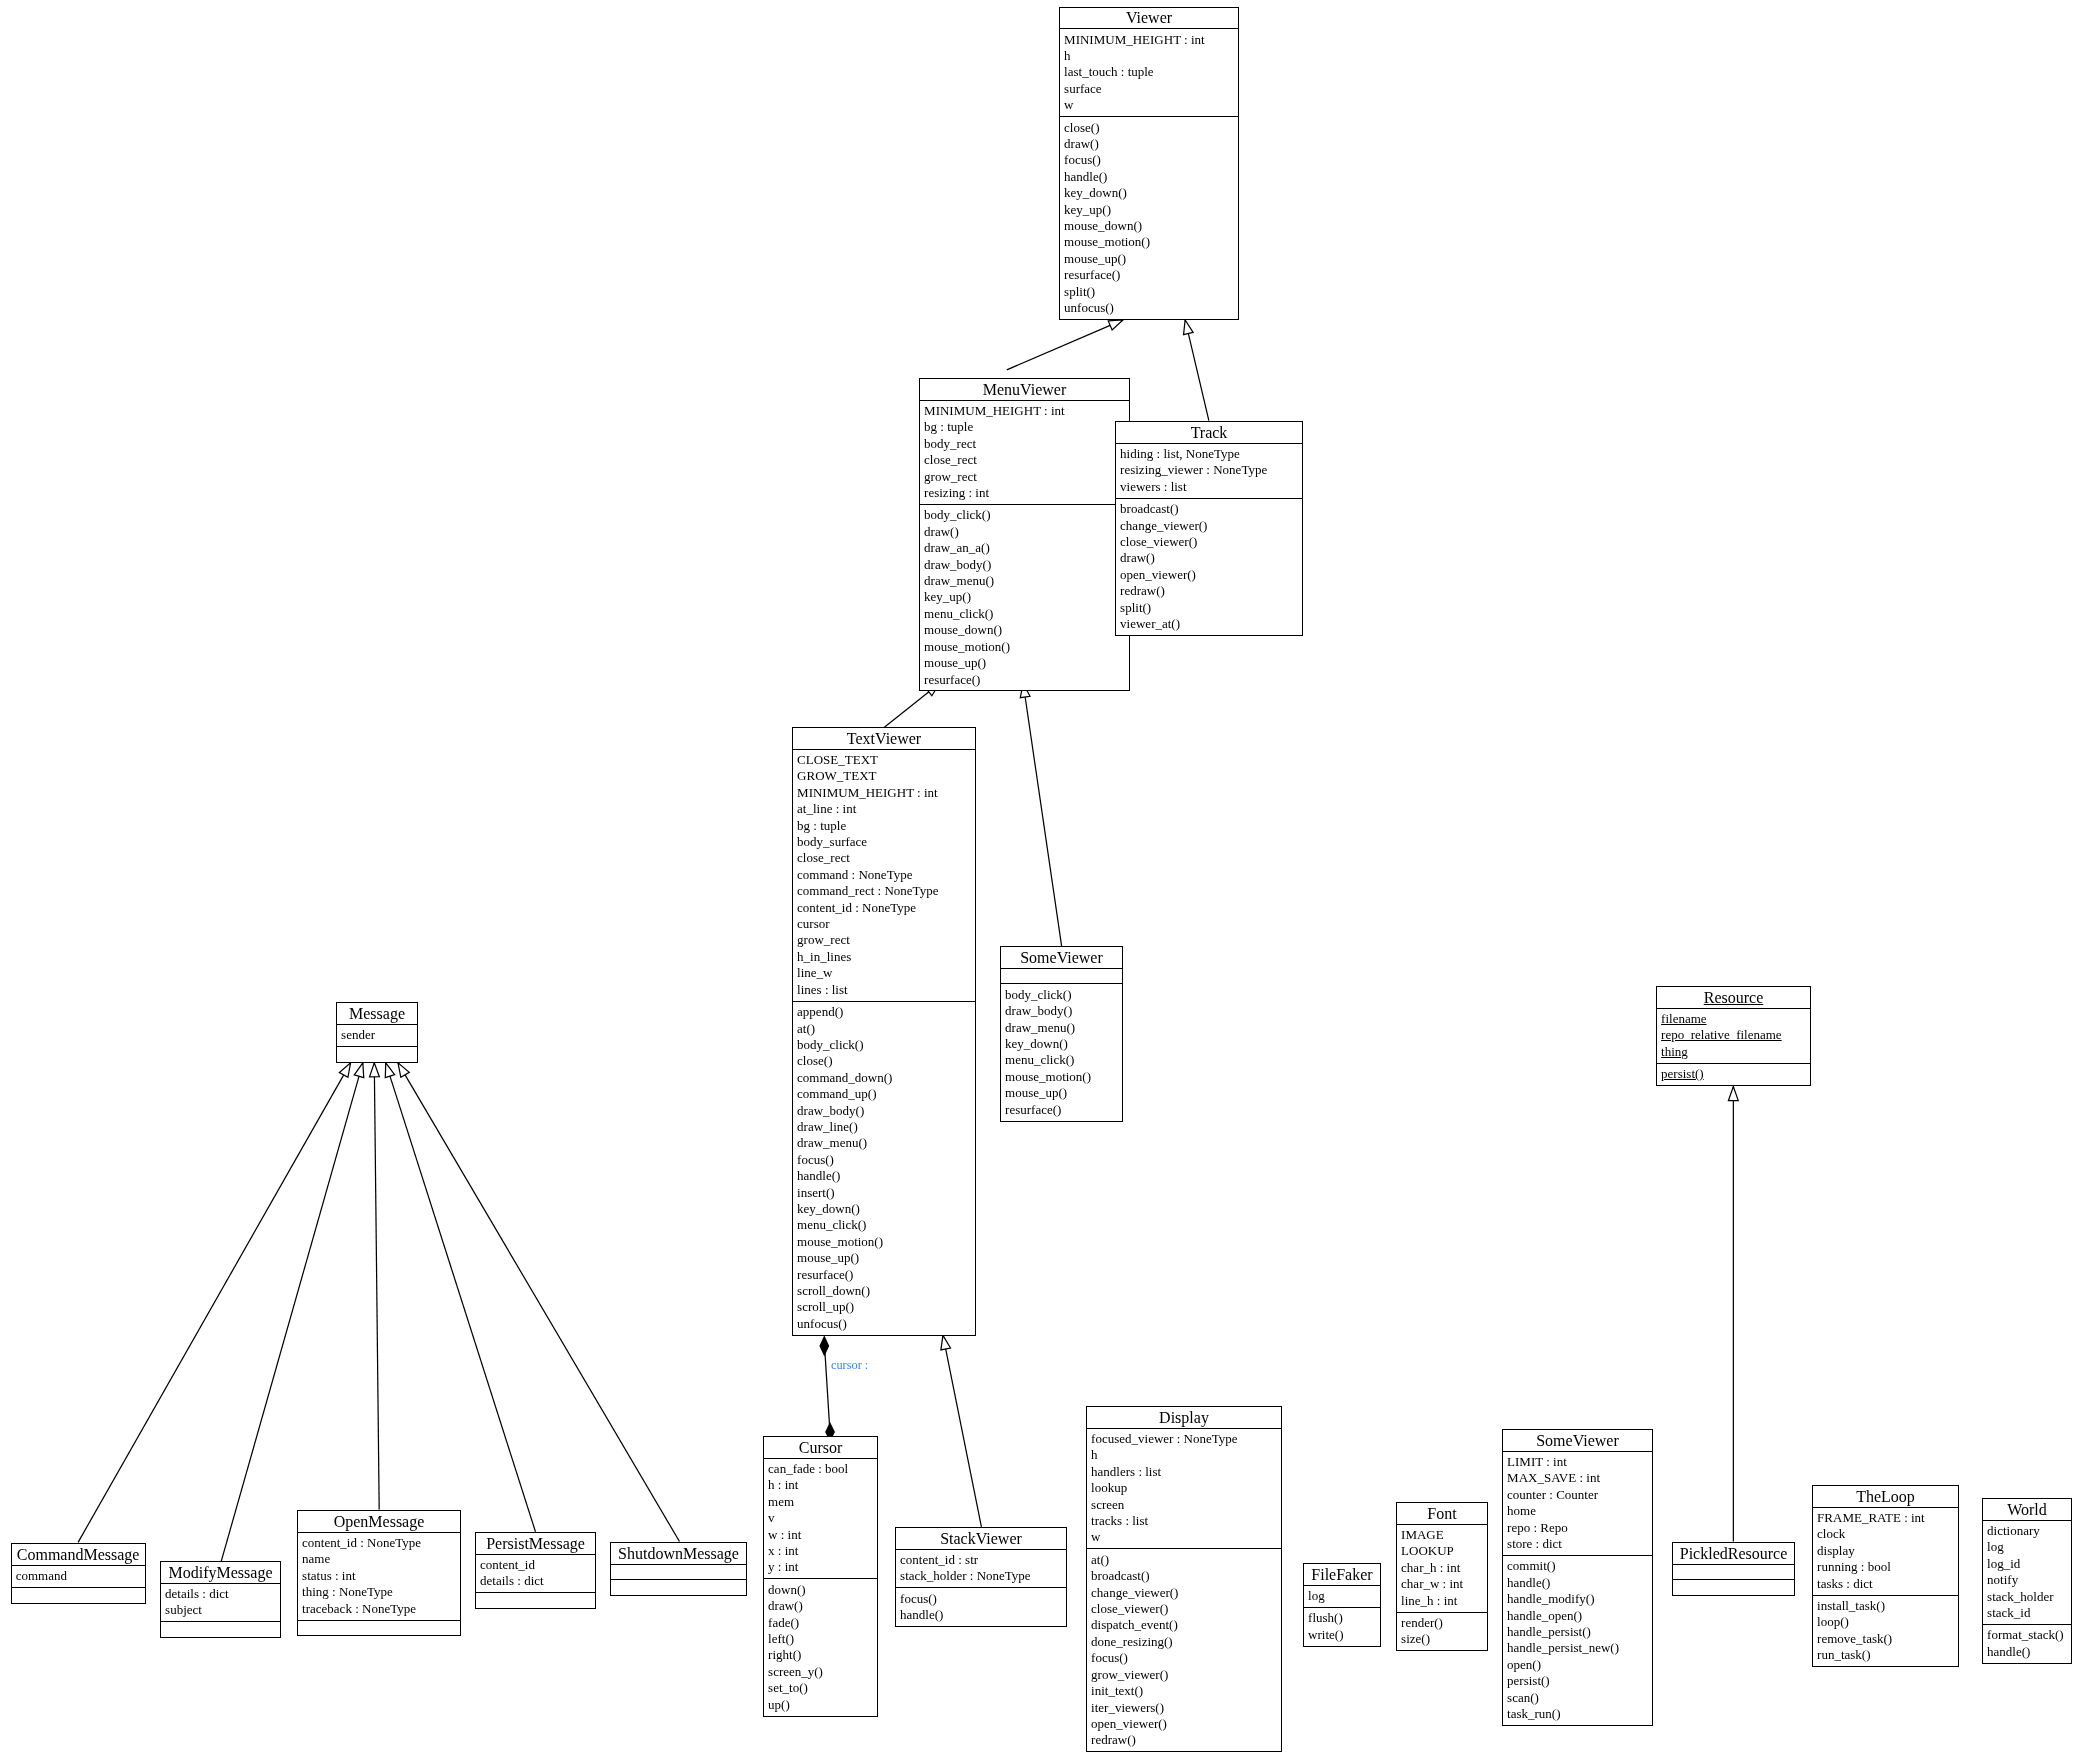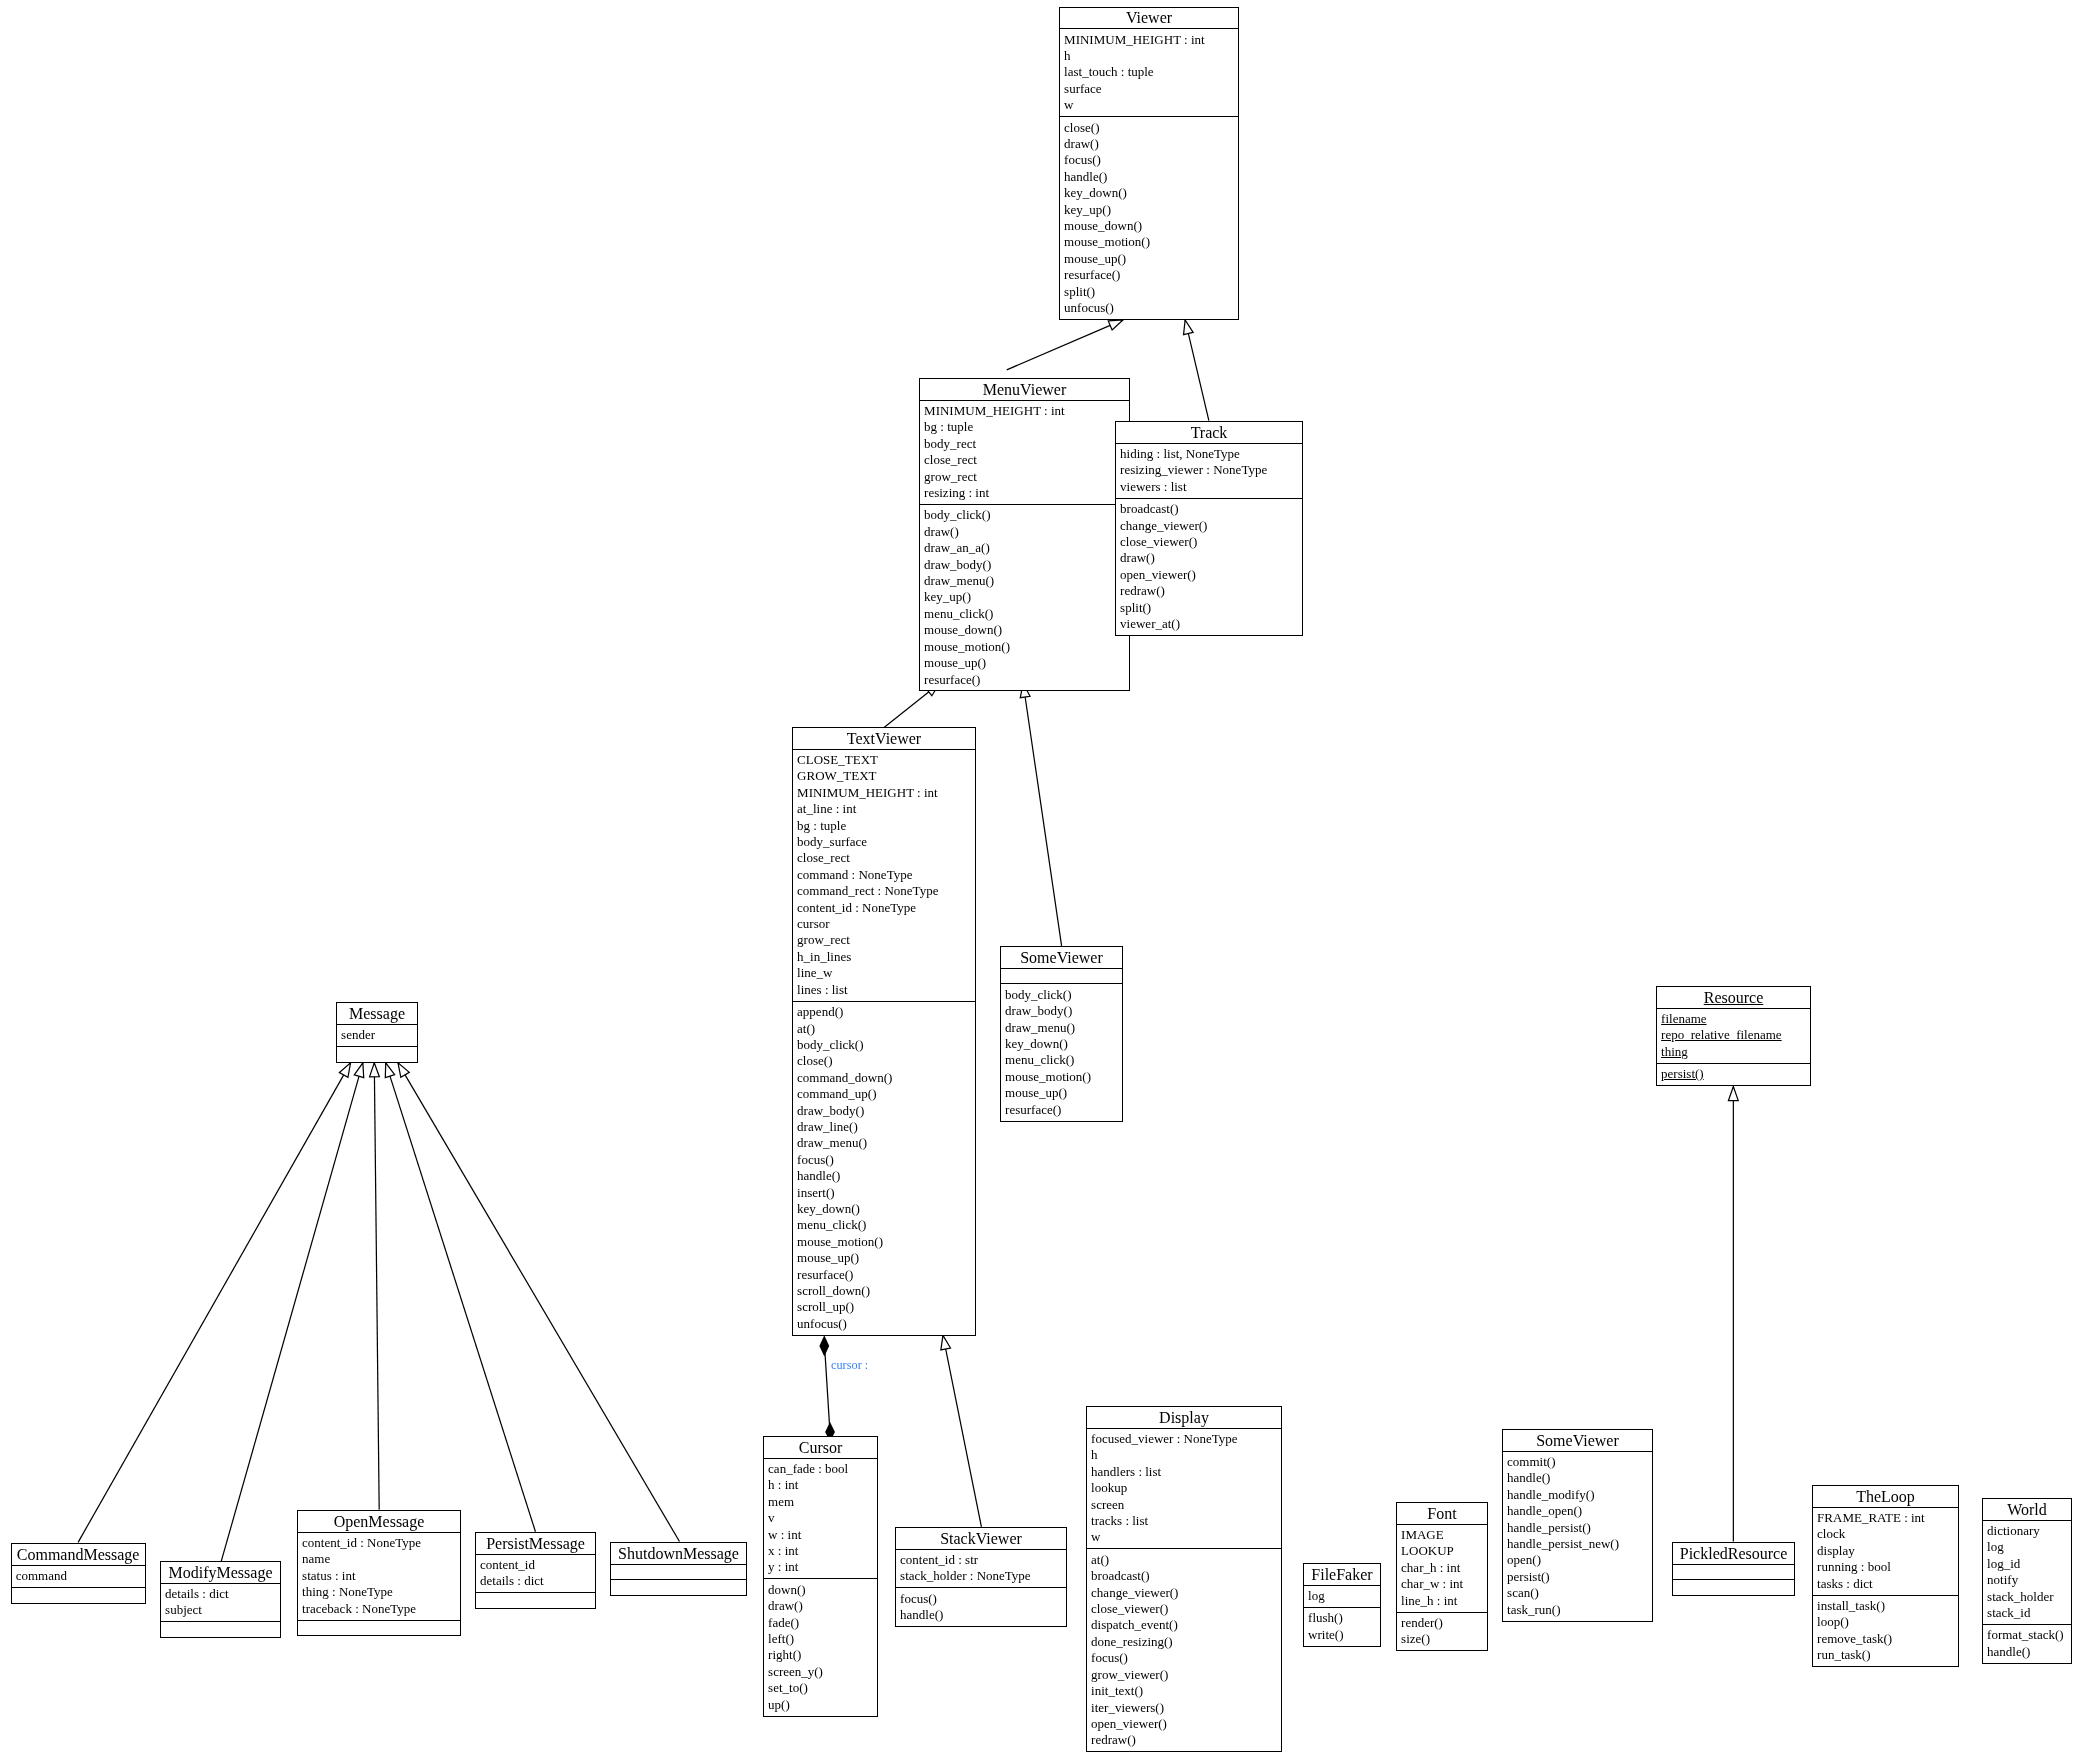--- a/index.html
+++ b/index.html
@@ -330,20 +330,28 @@
         <div class="member">line_h : int</div>
       </div>
     <div class="cls-methods">
         <div class="member">render()</div>
         <div class="member">size()</div>
       </div>
   </div>
 
   <div class="cls" style="left:1502px; top:1429px; width:151px;">
     <div class="cls-title">SomeViewer</div>
+    <div class="cls-attrs">
+        <div class="member">LIMIT : int</div>
+        <div class="member">MAX_SAVE : int</div>
+        <div class="member">counter : Counter</div>
+        <div class="member">home</div>
+        <div class="member">repo : Repo</div>
+        <div class="member">store : dict</div>
+      </div>
     <div class="cls-methods">
         <div class="member">commit()</div>
         <div class="member">handle()</div>
         <div class="member">handle_modify()</div>
         <div class="member">handle_open()</div>
         <div class="member">handle_persist()</div>
         <div class="member">handle_persist_new()</div>
         <div class="member">open()</div>
         <div class="member">persist()</div>
         <div class="member">scan()</div>

